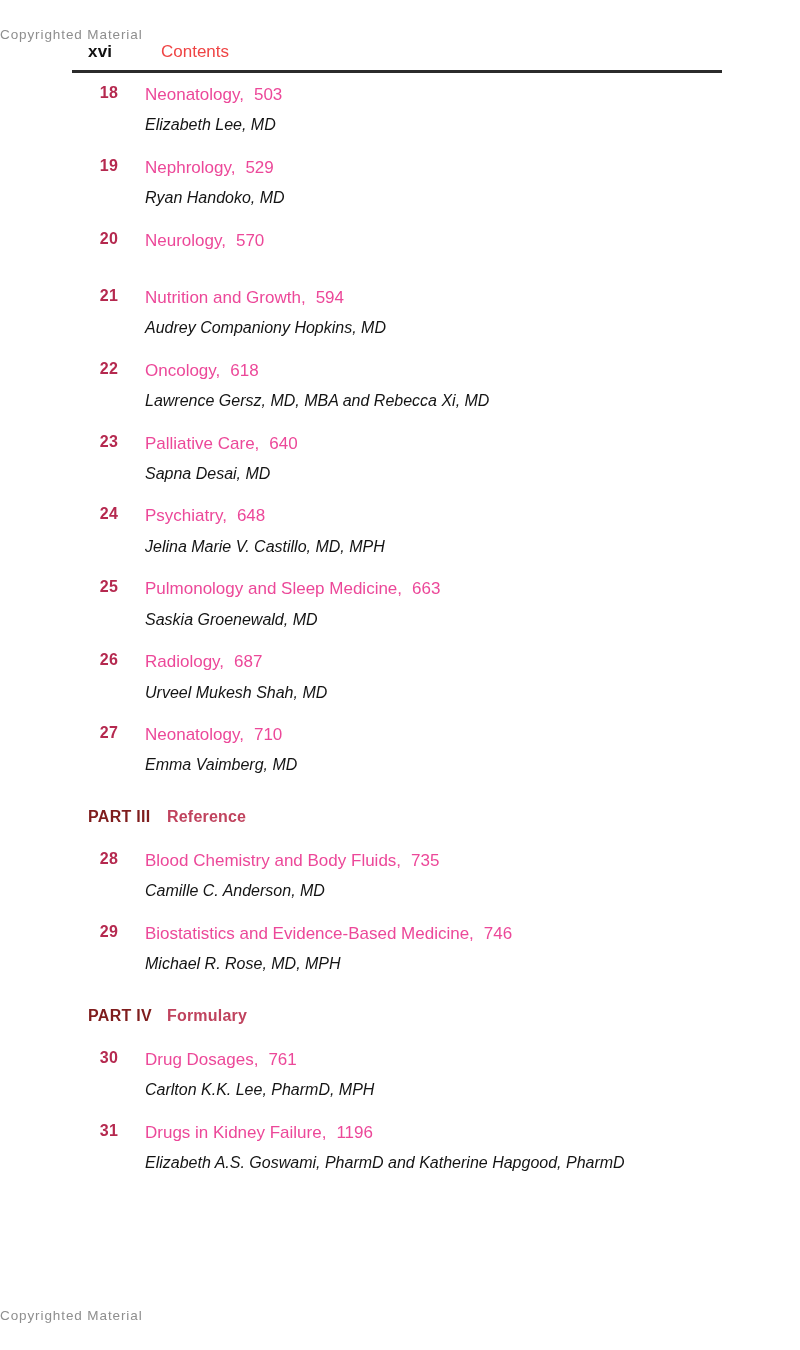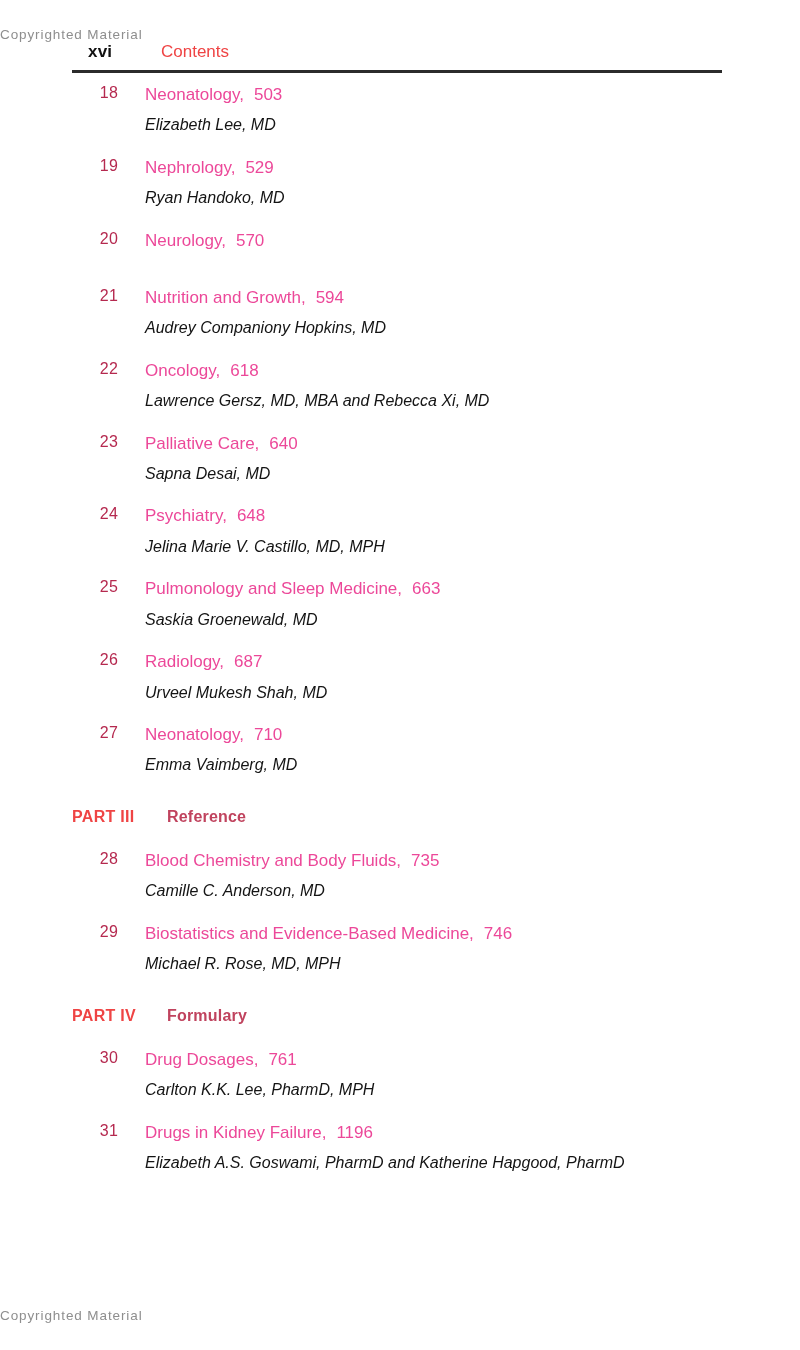--- a/index.html
+++ b/index.html
@@ -86,21 +86,21 @@
     min-height: 36px;
     margin-bottom: 21px;
   }
   .entry .num {
     position: absolute;
     left: 0;
     top: 0;
     width: 46px;
     text-align: right;
     font-size: 16px;
-    font-weight: normal;
+    font-weight: bold;
     color: #b5294f;
     letter-spacing: 0.2px;
   }
   .entry .title-line {
     margin-left: 73px;
     font-size: 17px;
     color: #ec4899;
     line-height: 1.32;
     white-space: pre;
   }
@@ -118,25 +118,25 @@
 
   
   .part {
     position: relative;
     margin-top: 32px;
     margin-bottom: 20px;
     height: 22px;
   }
   .part .part-label {
     position: absolute;
-    left: 0;
-    top: 0;
-    font-size: 16px;
-    font-weight: bold;
-    color: #ef4444;
+    left: 16px;
+    top: 0;
+    font-size: 16px;
+    font-weight: bold;
+    color: #7f1d1d;
     letter-spacing: 0.3px;
   }
   .part .part-title {
     position: absolute;
     left: 95px;
     top: 0;
     font-size: 16px;
     font-weight: bold;
     color: #c0435e;
     letter-spacing: 0.2px;

